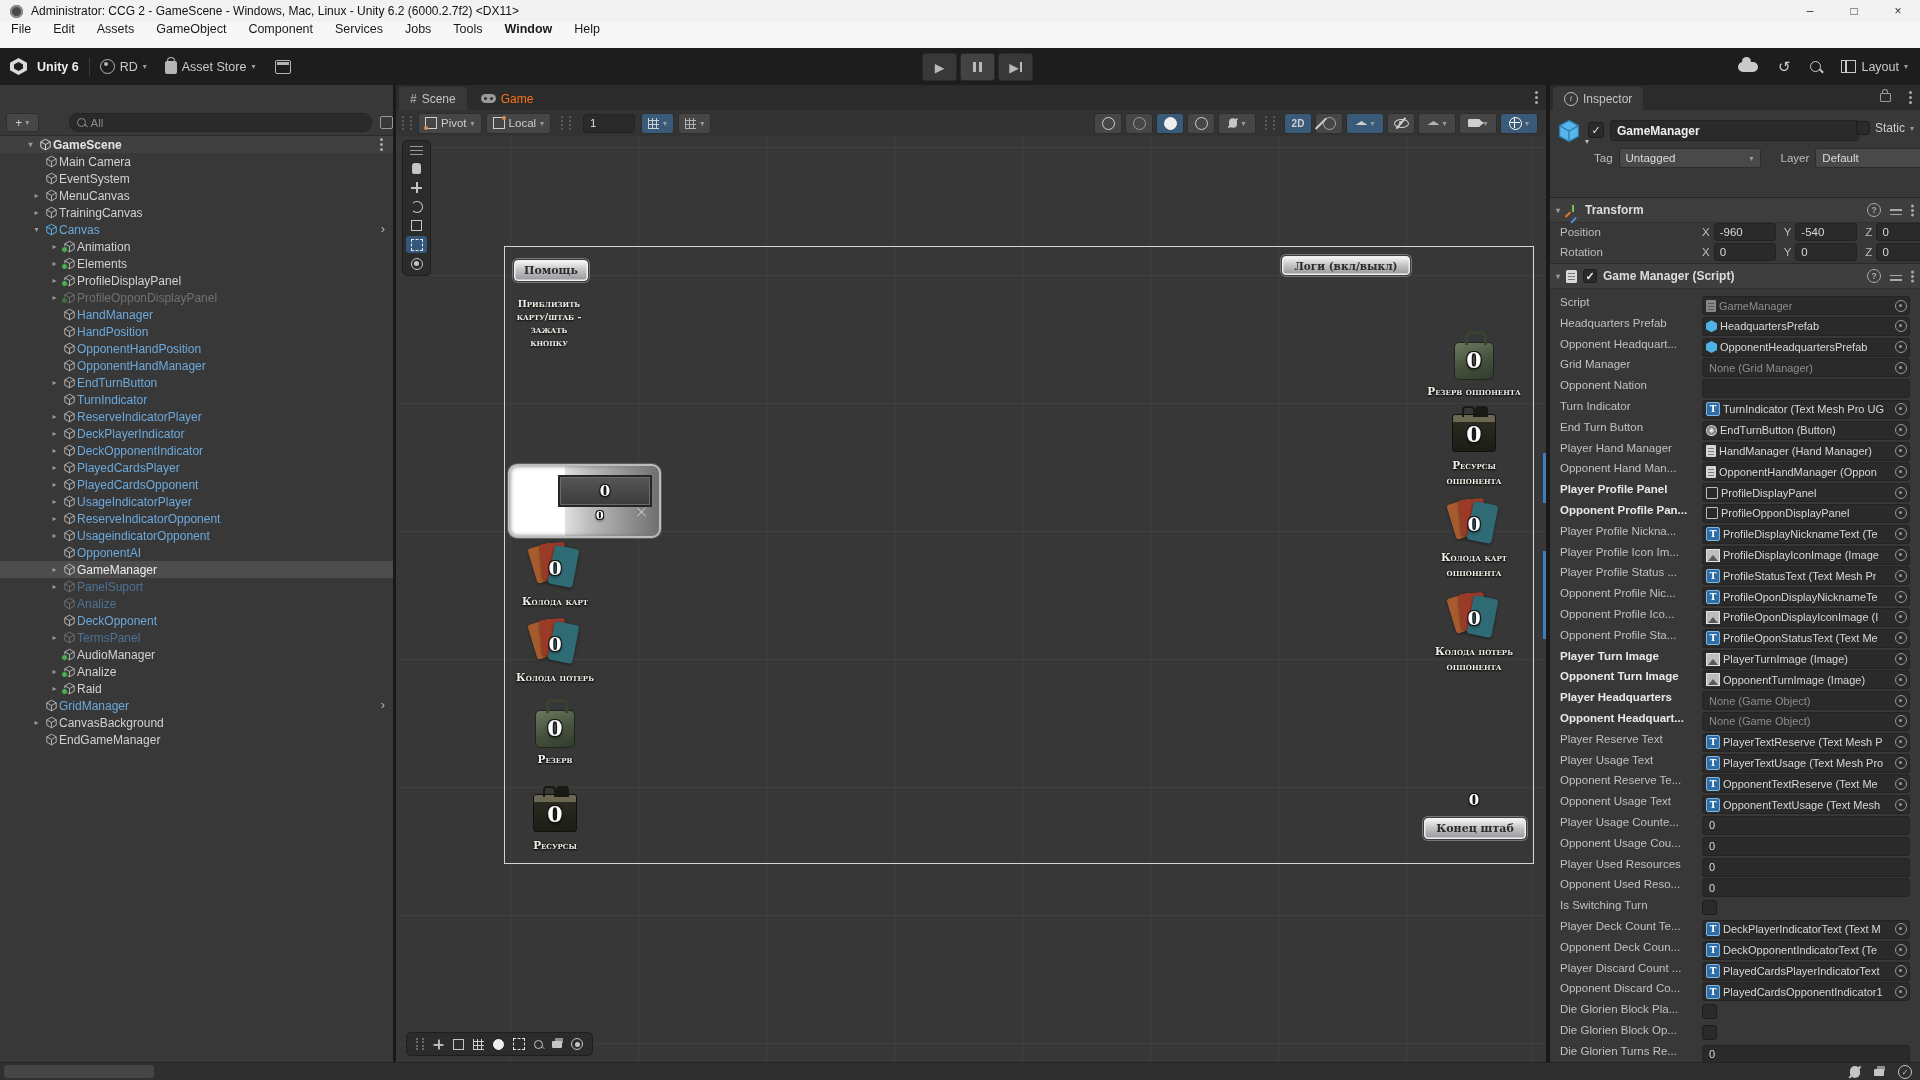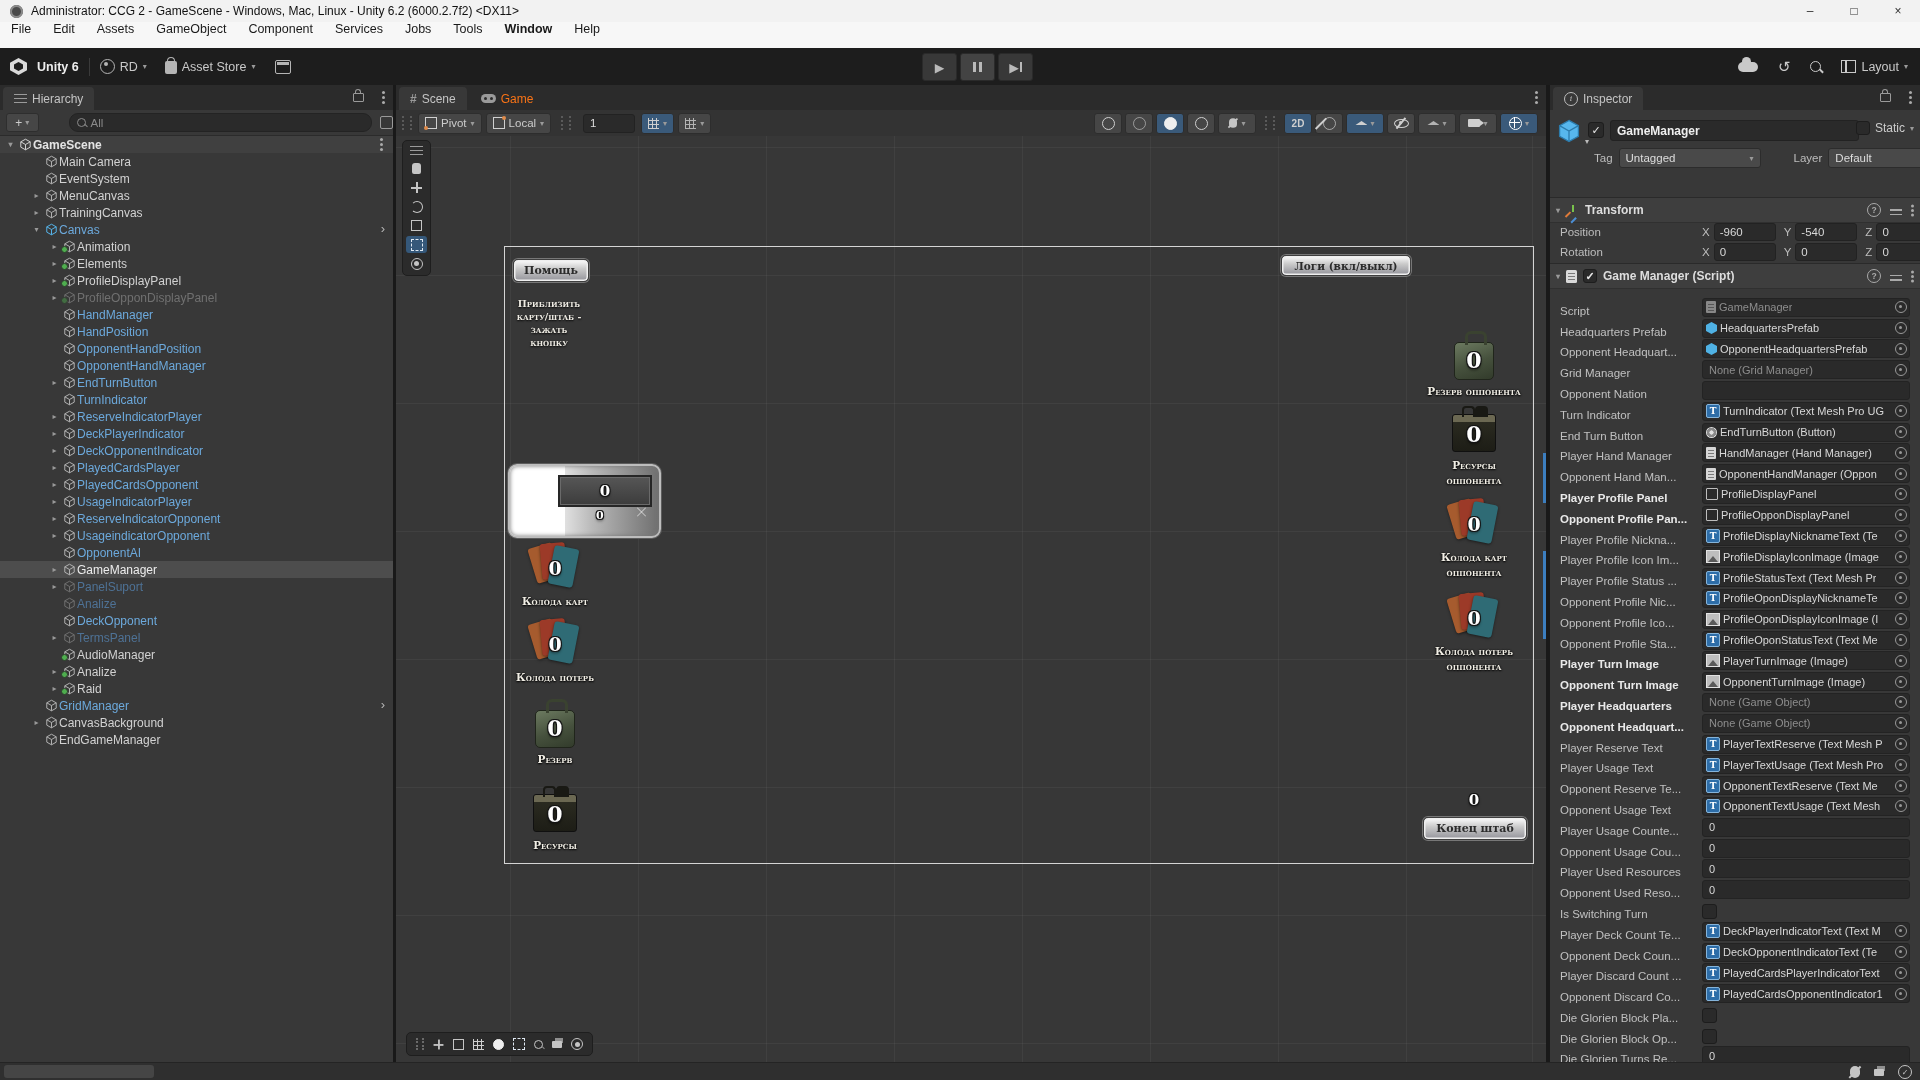--- a/index.html
+++ b/index.html
@@ -53,21 +53,21 @@
   
   #hierarchy{left:0;top:85px;width:393px;height:977px}
   .htb{position:absolute;left:0;right:0;top:25px;height:25px;background:#383838;border-bottom:1px solid #2b2b2b;display:flex;align-items:center}
   .addbtn{margin-left:6px;width:32px;height:17px;background:#464646;border:1px solid #2e2e2e;border-radius:3px;color:#ccc;display:flex;align-items:center;justify-content:center;gap:3px;font-size:12px}
   .searchbox{margin-left:30px;width:300px;height:17px;background:#2a2a2a;border:1px solid #232323;border-radius:9px;display:flex;align-items:center;padding:0 7px;gap:5px;color:#8a8a8a;font-size:11.5px}
   .smag{width:7px;height:7px;border:1.2px solid #8a8a8a;border-radius:50%;position:relative;flex:none}
   .smag::after{content:"";position:absolute;left:6px;top:6px;width:4px;height:1.2px;background:#8a8a8a;transform:rotate(45deg)}
   .pickico{width:12px;height:11px;border:1.2px solid #9a9a9a;border-radius:2px;margin-left:8px}
   .tree{position:absolute;left:0;right:0;top:51px;bottom:0;overflow:hidden}
   .hrow{height:17px;display:flex;align-items:center;font-size:12px;color:#d2d2d2;position:relative}
-  .hrow.lvl0{padding-left:4px}.hrow.lvl1{padding-left:30px}.hrow.lvl2{padding-left:48px}
+  .hrow.lvl0{padding-left:24px}.hrow.lvl1{padding-left:30px}.hrow.lvl2{padding-left:48px}
   .hrow.k-scene{background:#404040;color:#e4e4e4;font-weight:bold}
   .hrow.sel{background:#4d4d4d;color:#ececec}
   .hrow .arr{width:13px;flex:none;font-size:8px;color:#999;text-align:center}
   .arr-open::after{content:"\25BE"} .arr-closed::after{content:"\25B8"}
   .hicon{width:16px;flex:none;display:flex;align-items:center;justify-content:center;position:relative}
   .hicon svg{display:block}
   .ic-cube{color:#b4b4b4}.ic-cube-blue{color:#56b6ec}.ic-scene{color:#d6d6d6}
   .ic-cube-add{color:#b4b4b4}.ic-cube-add::after{content:"";position:absolute;left:0px;bottom:0px;width:5px;height:5px;background:#4fae4f;border-radius:50%;border:1px solid #2c3c2c}
   .ic-dim{opacity:.45}
   .hrow.k-prefab .hlabel{color:#6ca9dc}
@@ -178,21 +178,21 @@
   .axisico::after{content:"";position:absolute;left:1px;top:7px;width:1.8px;height:7px;background:#e07b39;transform:rotate(45deg);box-shadow:8px 0 0 #4c8fd6}
   .scripti{width:11px;height:13px;background:#d9d9d9;border-radius:1.5px;position:relative}
   .scripti::after{content:"";position:absolute;left:2px;right:2px;top:3px;height:1.2px;background:#787878;box-shadow:0 3px 0 #787878,0 6px 0 #787878}
   .xyzrow{position:absolute;display:flex;align-items:center;font-size:11.5px;color:#bdbdbd;height:18px}
   .xyzrow .rlabel{width:142px;padding-left:10px;white-space:nowrap;overflow:hidden}
   .xyz{display:flex;align-items:center;gap:4px;margin-right:8px}
   .nf{width:50px;height:16px;background:#2a2a2a;border:1px solid #222;border-radius:3px;color:#d8d8d8;display:flex;align-items:center;padding:0 5px}
   .linkico{position:absolute;left:126px;width:11px;height:11px;border:1.2px solid #9a9a9a;border-radius:3px;transform:rotate(45deg)}
   .linkico::after{content:"";position:absolute;left:-2px;top:4px;width:13px;height:1.2px;background:#9a9a9a;transform:rotate(-90deg)}
   .srows{position:absolute;left:0;right:0;top:211px}
-  .irow{height:20.8px;display:flex;align-items:flex-end;font-size:11.5px;color:#c0c0c0}
+  .irow{height:20.8px;display:flex;align-items:flex-start;font-size:11.5px;color:#c0c0c0}
   .irow .ilabel{width:142px;padding-left:10px;white-space:nowrap;overflow:hidden;flex:none}
   .irow.bold .ilabel{color:#e9e9e9;font-weight:bold}
   .ival{position:relative;flex:1;margin-right:10px;height:17px;display:flex;align-items:center}
   .ival.obj,.ival.none,.ival.script,.ival.num,.ival.text{background:#2a2a2a;border:1px solid #232323;border-radius:3px;padding:0 3px}
   .ival .ivtext{white-space:nowrap;overflow:hidden;font-size:11px;color:#d8d8d8;margin-left:3px}
   .ival.none .ivtext,.ival.script .ivtext{color:#8d8d8d}
   .ival.obj,.ival.none,.ival.script{padding-right:16px}
   .picker{position:absolute;right:2px;top:2.5px;width:10px;height:10px;border-radius:50%;border:1.2px solid #989898}
   .picker::after{content:"";position:absolute;left:3px;top:3px;width:3px;height:3px;border-radius:50%;background:#989898}
   .ival.check{background:none;border:none}
@@ -304,29 +304,20 @@
     <span class="mag"></span>
     <span class="tbitem">
       <span class="layico"></span>
       <span>Layout</span>
         <span class="caret">▾</span>
     </span>
   </div>
 </div>
 
 <div id="hierarchy" class="panel">
-  <div class="tabbar">
-    <div class="tab">
-      <span class="tmenu" style="margin:0"></span>
-      <span>Hierarchy</span>
-    </div>
-    <span class="spacer"></span>
-    <span class="lock" style="align-self:center"></span>
-    <span class="kebab" style="align-self:center"></span>
-  </div>
   <div class="htb">
     <span class="addbtn">+ <span class="caret">▾</span></span>
     <span class="searchbox">
       <span class="smag"></span>
       <span>All</span>
     </span>
     <span class="pickico"></span>
   </div>
   <div class="tree">
     <div class="hrow lvl0 k-scene">
@@ -934,21 +925,21 @@
       <span class="chk" style="width:12px;height:12px"></span>
       <span>Static</span>
       <span class="caret">▾</span>
     </span>
     <div class="trow">
       <span>Tag</span>
       <span class="ddown" style="width:128px">
           <span>Untagged</span>
           <span class="caret">▾</span>
         </span>
-      <span style="margin-left:27px">Layer</span>
+      <span style="margin-left:14px">Layer</span>
       <span class="ddown" style="width:104px">
           <span>Default</span>
         </span>
     </div>
   </div>
 
   <div class="comp" style="top:112px">
     <div class="comp-h">
       <span class="arr">▾</span>
       <span class="axisico"></span>

